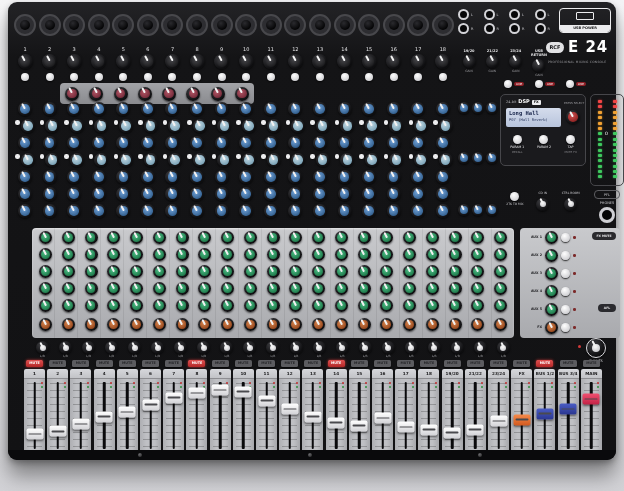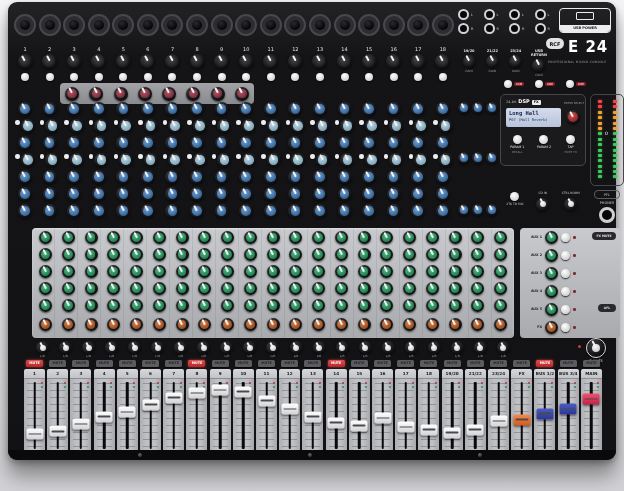--- a/index.html
+++ b/index.html
@@ -28,21 +28,21 @@
   .mjack{width:11px;height:11px;border-radius:50%;background:#070708;border:2px solid #d4d4d8;box-sizing:border-box;flex:none}
 
   
   .jacks-row{position:absolute;left:6px;top:12px;width:440px;display:flex;justify-content:space-between}
   .stereo-jacks{position:absolute;left:450px;top:7px;width:92px;display:flex;justify-content:space-between}
   .sj-col{display:flex;flex-direction:column;gap:3px}
   .sj-row{display:flex;align-items:center;gap:2px;color:#cfcfd3;font-size:3.5px}
   .usb-box{position:absolute;left:551px;top:6px;width:52px;height:25px;border:1.5px solid #ececee;border-radius:4px;box-sizing:border-box;overflow:hidden}
   .usb-port{width:16px;height:6px;border:1px solid #ececee;margin:3px auto 0;border-radius:1px}
   .usb-label{position:absolute;left:0;right:0;bottom:0;background:#ececee;color:#141416;font-size:3.5px;font-weight:bold;text-align:center;line-height:7px}
-  .logo{position:absolute;left:538px;top:36px;display:flex;align-items:flex-start;gap:4px}
+  .logo{position:absolute;left:538px;top:36px;display:flex;align-items:center;gap:4px}
   .rcf-badge{background:#e2e2e4;color:#141416;font-weight:bold;font-size:5px;padding:2.5px 3.5px;border-radius:7px}
   .model{color:#fff;font-size:15px;font-weight:bold;letter-spacing:1px}
   .tagline{position:absolute;left:540px;top:58px;width:80px;color:#9a9a9e;font-size:3px;letter-spacing:.3px}
 
   .gain-row{position:absolute;left:6px;top:44px;width:440px;display:flex;justify-content:space-between}
   .g-cell{width:22px;display:flex;flex-direction:column;align-items:center;gap:2px}
   .g-num{color:#e4e4e6;font-size:5px;line-height:6px}
   .k15{width:15px;height:15px}
   .k14{width:14px;height:14px}
   .k13{width:13px;height:13px}

